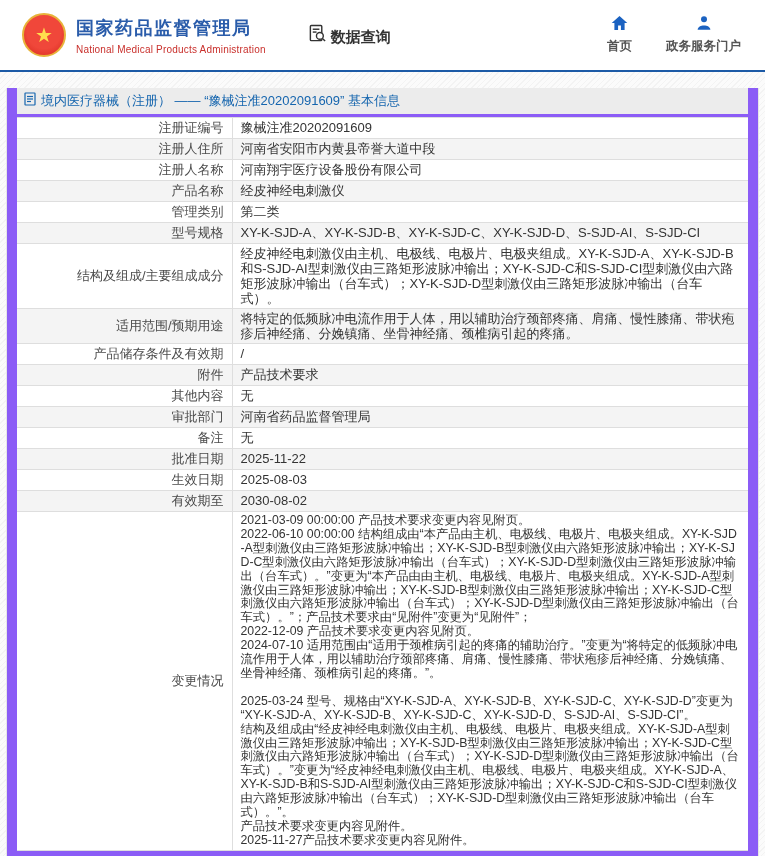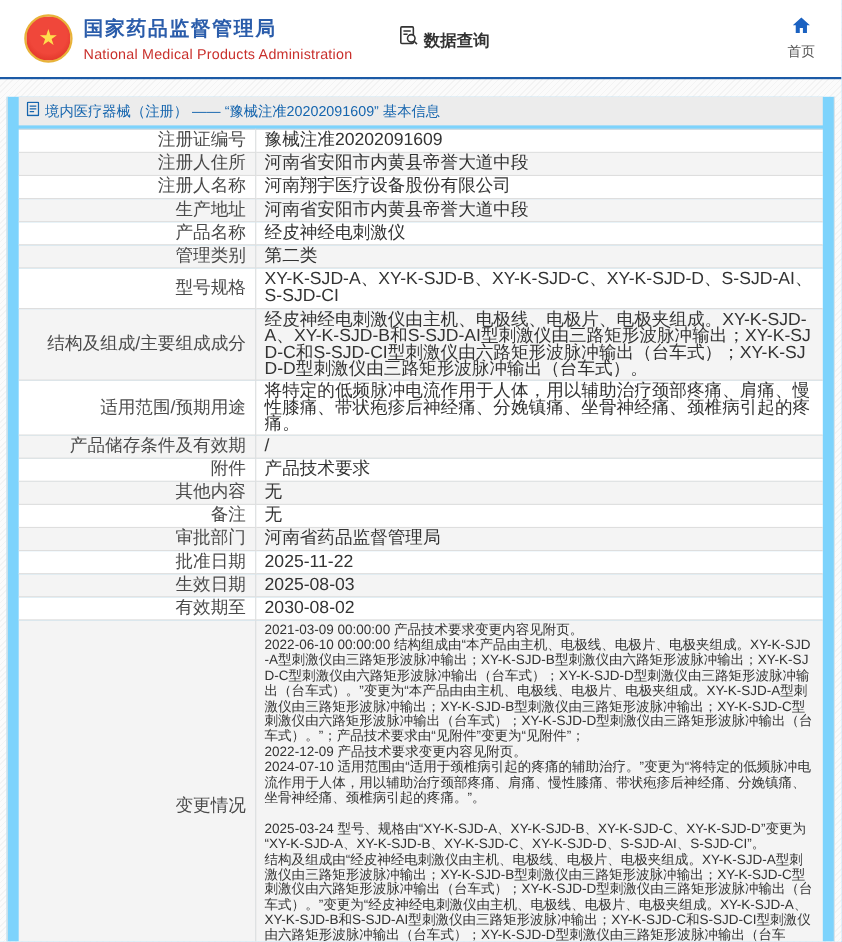--- a/index.html
+++ b/index.html
@@ -17,46 +17,46 @@
   .brand { display: flex; align-items: center; cursor: pointer; }
   .emblem {
     width: 44px; height: 44px; border-radius: 50%;
     background: radial-gradient(circle at 50% 42%, #f0473a 0 55%, #d6281c 100%);
     border: 2px solid #e8b33a;
     display: flex; align-items: center; justify-content: center;
     color: #ffde4d; font-size: 20px; line-height: 1;
   }
   .brand-text { margin-left: 10px; }
   .brand-cn { font-size: 18px; font-weight: bold; color: #2a5caa; letter-spacing: 1.5px; }
-  .brand-en { font-size: 13px; color: #c9302c; margin-top: 4px; letter-spacing: .2px; }
+  .brand-en { font-size: 10px; color: #c9302c; margin-top: 4px; letter-spacing: .2px; }
   .data-query { display: flex; align-items: flex-end; margin-left: 42px; cursor: pointer; }
   .data-query .dq-label { font-size: 15px; font-weight: bold; color: #333; margin-left: 4px; }
   .top-nav { margin-left: auto; display: flex; gap: 34px; padding-right: 6px; }
-  .nav-item { display: flex; flex-direction: column; align-items: center; cursor: pointer; }
+  .nav-item { display: flex; flex-direction: column; align-items: center; cursor: pointer; font-weight: bold; }
   .nav-item .nv-label { font-size: 12.5px; color: #555; margin-top: 3px; white-space: nowrap; }
   .blue-line { height: 2px; background: #1c5aa6; }
   
   .page-wrap { padding-top: 16px; height: 784px; }
   .content {
-    margin: 0 6px; background: #7dd3fc; height: 100%;
+    margin: 0 6px; background: #8b5cf6; height: 100%;
     border-left: 1px solid #e6e6e6; border-right: 1px solid #e6e6e6;
     padding: 0 10px;
   }
   .title-bar {
     background: #ececec; height: 26px;
     display: flex; align-items: center; padding: 0 7px; margin-bottom: 3px;
   }
   .title-bar .tb-text { font-size: 13px; color: #1565ae; margin-left: 5px; }
   
   table.info { width: 100%; border-collapse: collapse; table-layout: fixed; }
   table.info tr { background: #fff; }
   table.info tr:nth-child(even) { background: #f4f4f4; }
   table.info th, table.info td {
     border: 1px solid #dedede; vertical-align: middle;
-    font-size: 16px; font-weight: normal;
+    font-size: 13px; font-weight: normal;
   }
   table.info th {
     width: 215px; text-align: right; color: #4a4a4a;
     padding: 2px 8px; line-height: 16px;
   }
   table.info th { border-left: none; }
   table.info td { border-right: none; color: #333; padding: 2px 8px; line-height: 16px;
     white-space: pre-line; word-break: break-all; }
   table.info tr.wrap td { line-height: 15px; padding: 2px 8px; }
   table.info tr.small td { font-size: 12.3px; line-height: 13.9px; }
@@ -90,20 +90,31 @@
   </div>
   <div class="top-nav">
     <div class="nav-item">
       <span class="ico">
         <svg width="17" height="16" viewBox="0 0 24 22">
             <path fill="#1b62c1" d="M12 1 L23 11 H19.2 V21 H14 V14.5 H10 V21 H4.8 V11 H1 Z"></path>
           </svg>
       </span>
       <span class="nv-label">首页</span>
     </div>
+    <div class="nav-item">
+      <span class="ico">
+        <svg width="16" height="16" viewBox="0 0 24 24">
+            <g fill="#1b62c1">
+              <circle cx="12" cy="6.5" r="4.5"></circle>
+              <path d="M2.5 22 C2.5 13.5 21.5 13.5 21.5 22 Z"></path>
+            </g>
+          </svg>
+      </span>
+      <span class="nv-label">政务服务门户</span>
+    </div>
   </div>
 </div>
 <div class="blue-line"></div>
 
 <div class="page-wrap">
   <div class="content">
 
     <div class="title-bar">
       <span class="ico">
         <svg width="12" height="14" viewBox="0 0 12 14">
@@ -126,24 +137,20 @@
           </tr>
           <tr>
             <th>注册人住所</th>
             <td>河南省安阳市内黄县帝誉大道中段</td>
           </tr>
           <tr>
             <th>注册人名称</th>
             <td>河南翔宇医疗设备股份有限公司</td>
           </tr>
           <tr>
-            <th>生产地址</th>
-            <td>河南省安阳市内黄县帝誉大道中段</td>
-          </tr>
-          <tr>
             <th>产品名称</th>
             <td>经皮神经电刺激仪</td>
           </tr>
           <tr>
             <th>管理类别</th>
             <td>第二类</td>
           </tr>
           <tr>
             <th>型号规格</th>
             <td>XY-K-SJD-A、XY-K-SJD-B、XY-K-SJD-C、XY-K-SJD-D、S-SJD-AI、S-SJD-CI</td>
@@ -162,26 +169,26 @@
           </tr>
           <tr>
             <th>附件</th>
             <td>产品技术要求</td>
           </tr>
           <tr>
             <th>其他内容</th>
             <td>无</td>
           </tr>
           <tr>
+            <th>审批部门</th>
+            <td>河南省药品监督管理局</td>
+          </tr>
+          <tr>
             <th>备注</th>
             <td>无</td>
-          </tr>
-          <tr>
-            <th>审批部门</th>
-            <td>河南省药品监督管理局</td>
           </tr>
           <tr>
             <th>批准日期</th>
             <td>2025-11-22</td>
           </tr>
           <tr>
             <th>生效日期</th>
             <td>2025-08-03</td>
           </tr>
           <tr>

